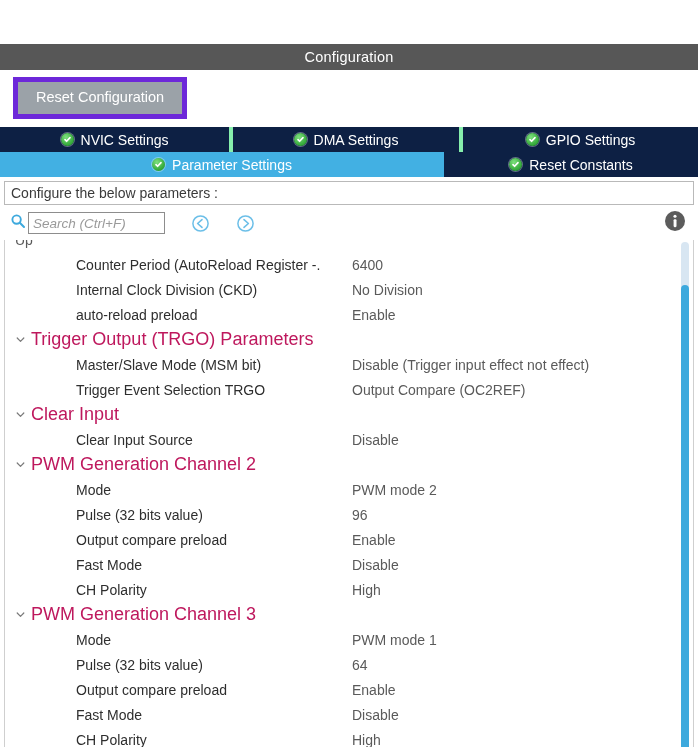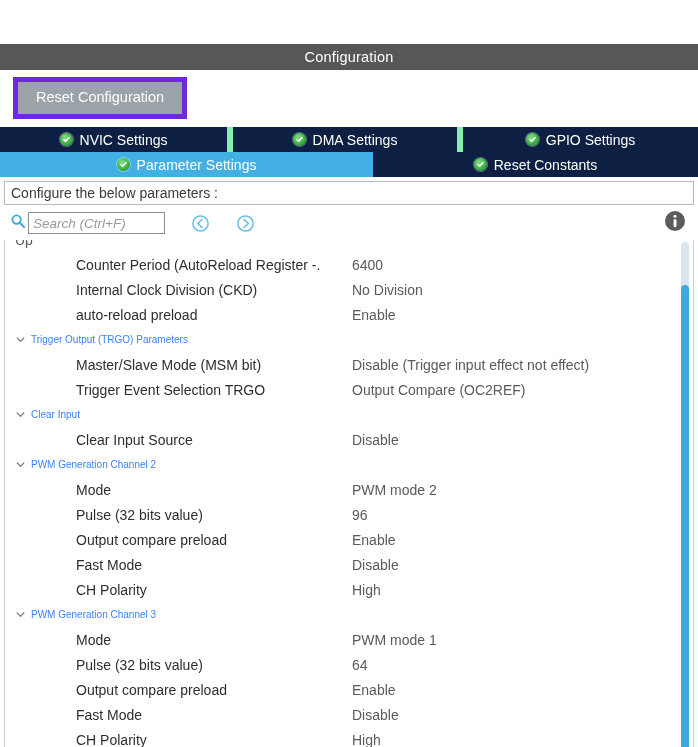--- a/index.html
+++ b/index.html
@@ -69,28 +69,28 @@
     align-items: center;
     justify-content: center;
     gap: 7px;
     color: #ffffff;
     font-size: 14px;
     background: #0d2044;
     box-sizing: border-box;
     cursor: default;
     height: 100%;
   }
-  .tabrow.row1 .tab { border-right: 6px solid #86efac; }
+  .tabrow.row1 .tab { border-right: 4px solid #86efac; }
   .tabrow.row1 .tab:last-child { border-right: none; }
   .tab.t-nvic  { width: 233px; }
   .tab.t-dma   { width: 230px; }
   .tab.t-gpio  { flex: 1; }
 
   .tabrow.row2 .tab.t-param {
-    width: 373px;
+    width: 444px;
     background: #42b0e3;
     color: #ffffff;
   }
   .tabrow.row2 .tab.t-user {
     flex: 1;
     background: #0d2044;
   }
 
   .chk {
     width: 13px;
@@ -186,22 +186,22 @@
     color: #1a1a1a;
   }
   .row .chev {
     width: 16px;
     flex: none;
     display: flex;
     align-items: center;
     justify-content: flex-start;
   }
   .row.group .g-label {
-    color: #3b82f6;
-    font-size: 10px;
+    color: #be185d;
+    font-size: 18px;
   }
   .row.param .p-label {
     margin-left: 61px;
     color: #2e2e2e;
     width: 276px;
     flex: none;
     white-space: nowrap;
     overflow: hidden;
     font-size: 14px;
   }

